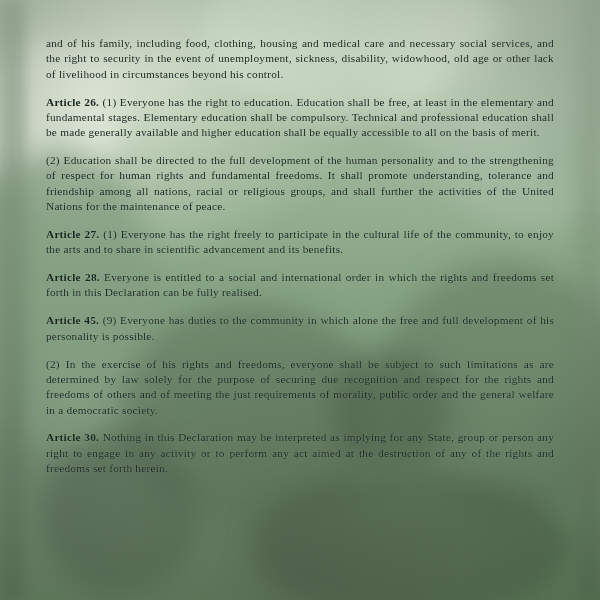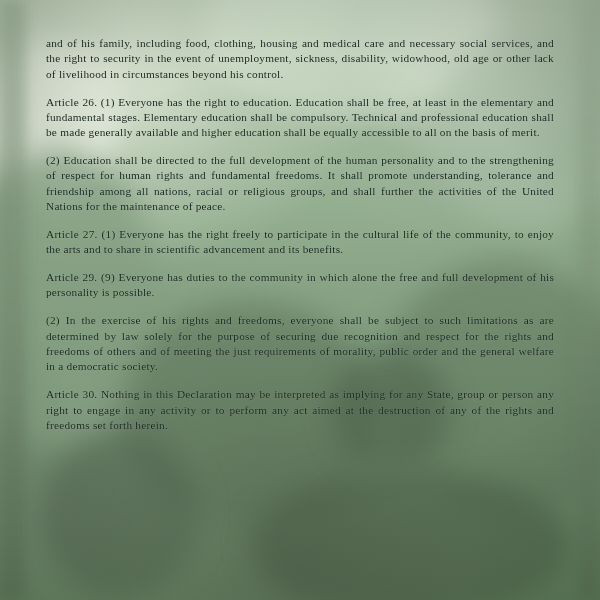--- a/index.html
+++ b/index.html
@@ -88,21 +88,21 @@
   .para {
     font-size: 11.3px;
     line-height: 15.35px;
     text-align: justify;
     margin: 0 0 12.5px 0;
     letter-spacing: 0.02em;
     text-shadow: 0 0 1px rgba(255,255,255,0.35);
   }
   .para:last-child { margin-bottom: 0; }
   .art {
-    font-weight: normal;
+    font-weight: bold;
   }
 </style>
 </head>
 <body>
 
 <div id="page">
 
   <div class="bg-base"></div>
   <div class="bg-blotch b8"></div>
   <div class="bg-blotch b4"></div>
@@ -124,22 +124,23 @@
 
 
     <p class="para"><span class="art">Article 26.</span><span> (1) Everyone has the right to education. Education shall be free, at least in the elementary and fundamental stages. Elementary education shall be compulsory. Technical and professional education shall be made generally available and higher education shall be equally accessible to all on the basis of merit.</span></p>
 
     <p class="para"><span class="art"></span><span>(2) Education shall be directed to the full development of the human personality and to the strengthening of respect for human rights and fundamental freedoms. It shall promote understanding, tolerance and friendship among all nations, racial or religious groups, and shall further the activities of the United Nations for the maintenance of peace.</span></p>
 
 
     <p class="para"><span class="art">Article 27.</span><span> (1) Everyone has the right freely to participate in the cultural life of the community, to enjoy the arts and to share in scientific advancement and its benefits.</span></p>
 
 
+    <p class="para"><span class="art">Article 28.</span><span> Everyone is entitled to a social and international order in which the rights and freedoms set forth in this Declaration can be fully realised.</span></p>
 
-    <p class="para"><span class="art">Article 29.</span><span> (9) Everyone has duties to the community in which alone the free and full development of his personality is possible.</span></p>
+    <p class="para"><span class="art">Article 45.</span><span> (9) Everyone has duties to the community in which alone the free and full development of his personality is possible.</span></p>
 
     <p class="para"><span class="art"></span><span>(2) In the exercise of his rights and freedoms, everyone shall be subject to such limitations as are determined by law solely for the purpose of securing due recognition and respect for the rights and freedoms of others and of meeting the just requirements of morality, public order and the general welfare in a democratic society.</span></p>
 
 
     <p class="para"><span class="art">Article 30.</span><span> Nothing in this Declaration may be interpreted as implying for any State, group or person any right to engage in any activity or to perform any act aimed at the destruction of any of the rights and freedoms set forth herein.</span></p>
 
   </div>
 </div>
 
 </body></html>

